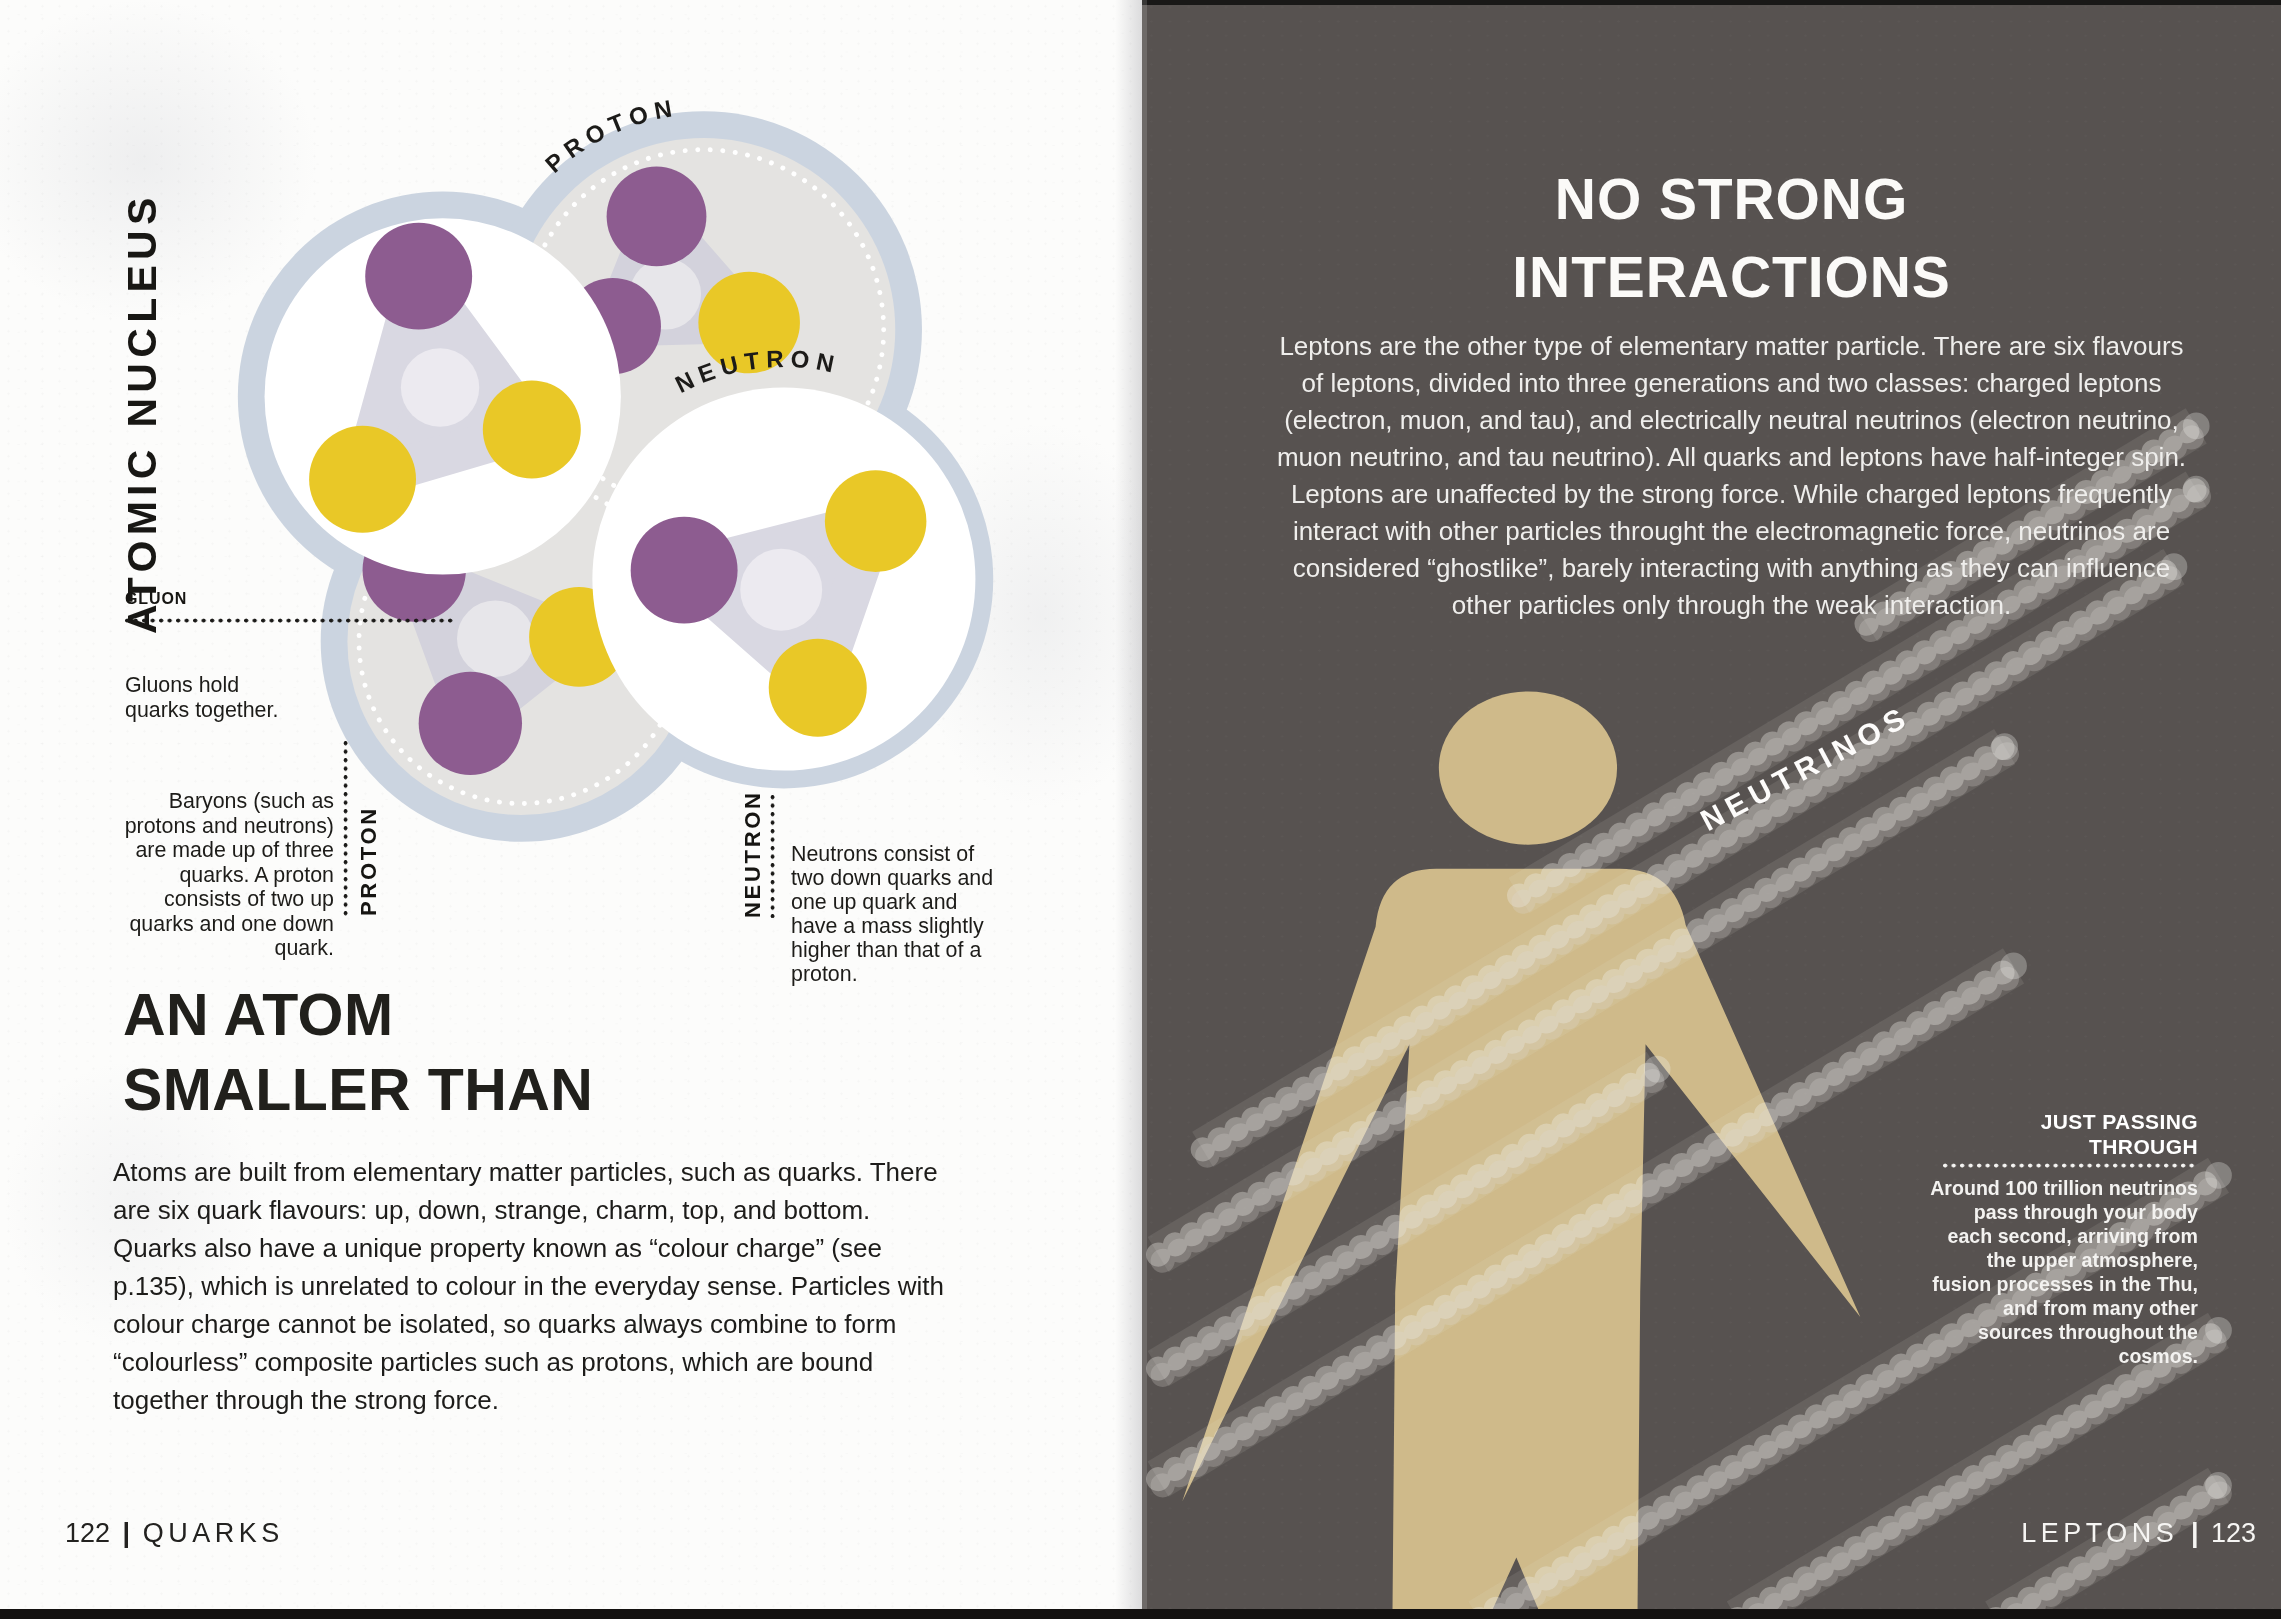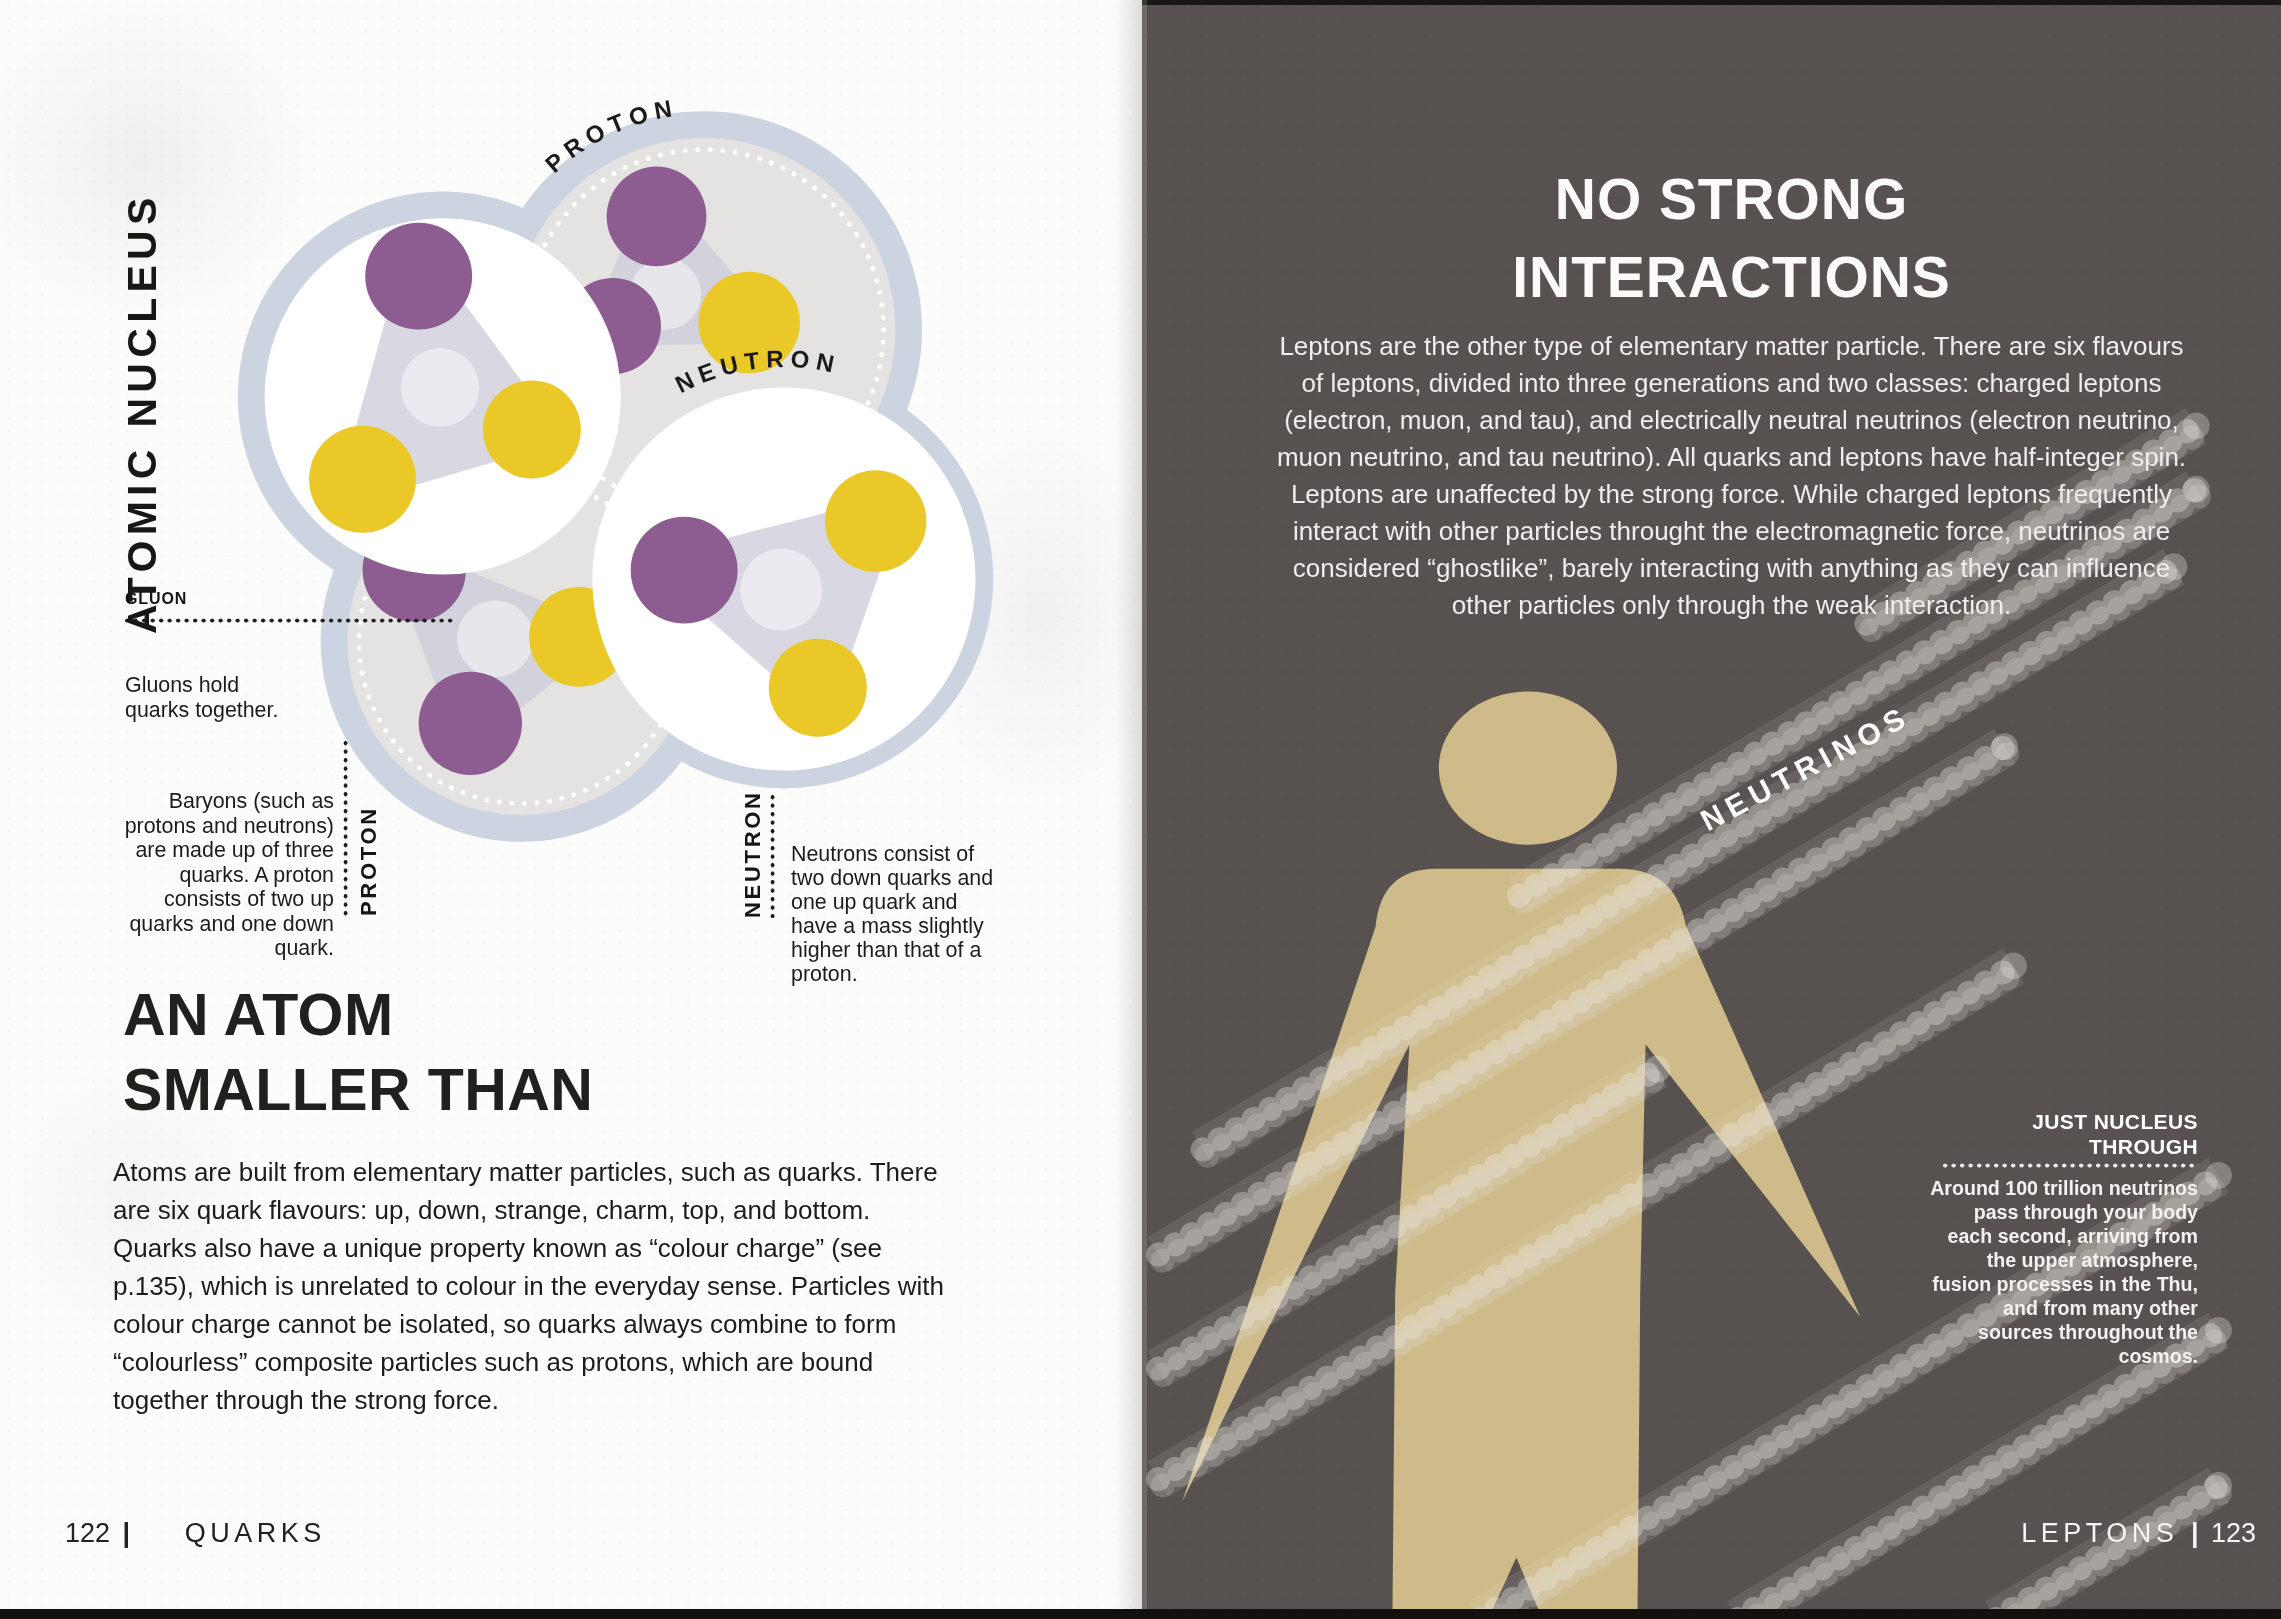--- a/index.html
+++ b/index.html
@@ -44,21 +44,21 @@
   .neutron-vline{left:770px;top:795px;height:123px;}
   .neutron-vlabel{left:740px;top:918px;font-size:22px;font-weight:700;color:#161512;letter-spacing:2.7px;}
 
   .left-heading{position:absolute;left:123px;top:978px;font-size:59px;line-height:75px;
     font-weight:700;color:#21201c;letter-spacing:0.4px;}
   .left-paragraph{position:absolute;left:113px;top:1153px;width:842px;
     font-size:26px;line-height:38px;color:#1d1c1a;}
   .footer{position:absolute;top:1518px;font-size:27px;color:#232220;white-space:nowrap;}
   .footer-left{left:65px;}
   .footer .sep{font-weight:700;padding:0 12.5px;}
-  .footer .chap{letter-spacing:4.5px;margin-left:42px;}
+  .footer .chap{letter-spacing:4.5px;}
 
   
   .page-right{
     position:absolute;left:1142px;top:0;width:1139px;height:1619px;
     background:
       radial-gradient(rgba(255,255,255,0.022) 1.1px, transparent 1.6px) 0 0/18.7px 14.3px,
       #575250;
     padding-left: 40px;
   }
   .page-right .edge-top{position:absolute;left:0;top:0;width:100%;height:5.3px;background:#191817;}
@@ -250,21 +250,21 @@
     </svg>
 
     <div class="right-heading">
       <div>NO STRONG</div>
       <div>INTERACTIONS</div>
     </div>
     <div class="right-paragraph">Leptons are the other type of elementary matter particle. There are six flavours of leptons, divided into three generations and two classes: charged leptons (electron, muon, and tau), and electrically neutral neutrinos (electron neutrino, muon neutrino, and tau neutrino). All quarks and leptons have half-integer spin. Leptons are unaffected by the strong force. While charged leptons frequently interact with other particles throught the electromagnetic force, neutrinos are considered “ghostlike”, barely interacting with anything as they can influence other particles only through the weak interaction.</div>
 
     <div class="neutrinos-label">NEUTRINOS</div>
 
-    <div class="passing-head">JUST NUCLEUS THROUGH</div>
+    <div class="passing-head">JUST PASSING THROUGH</div>
     <div class="dots-h white passing-dots"></div>
     <div class="passing-body">Around 100 trillion neutrinos pass through your body each second, arriving from the upper atmosphere, fusion processes in the Thu, and from many other sources throughout the cosmos.</div>
 
     <div class="footer footer-right">
       <span class="chap">LEPTONS</span><span class="sep">|</span><span>123</span>
     </div>
 
     <div class="edge-top"></div>
     <div class="gutter-light"></div>
   </div>

